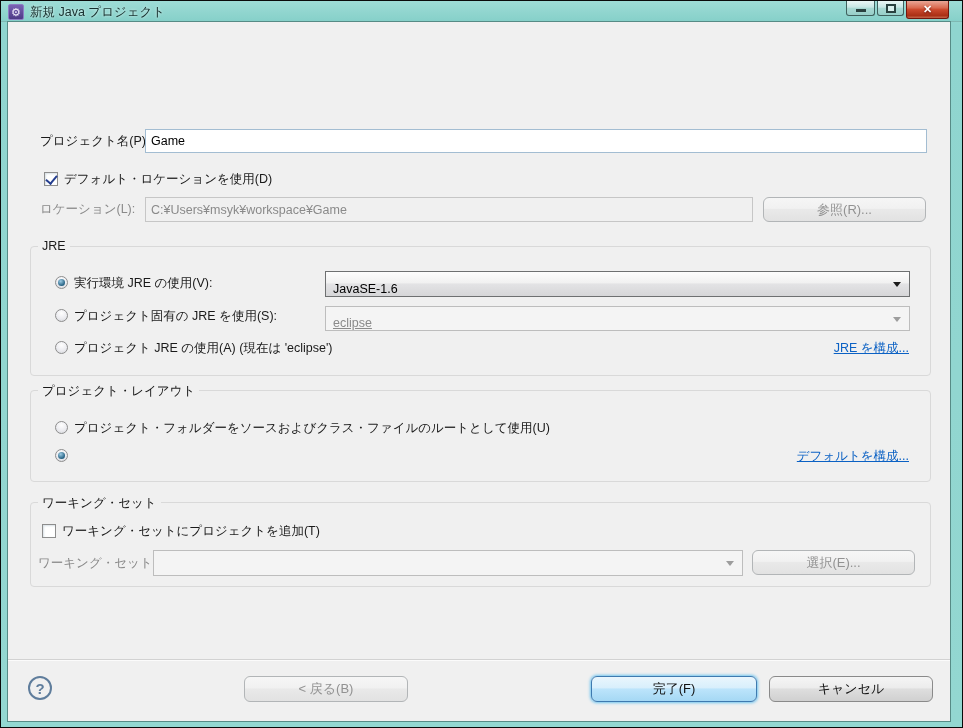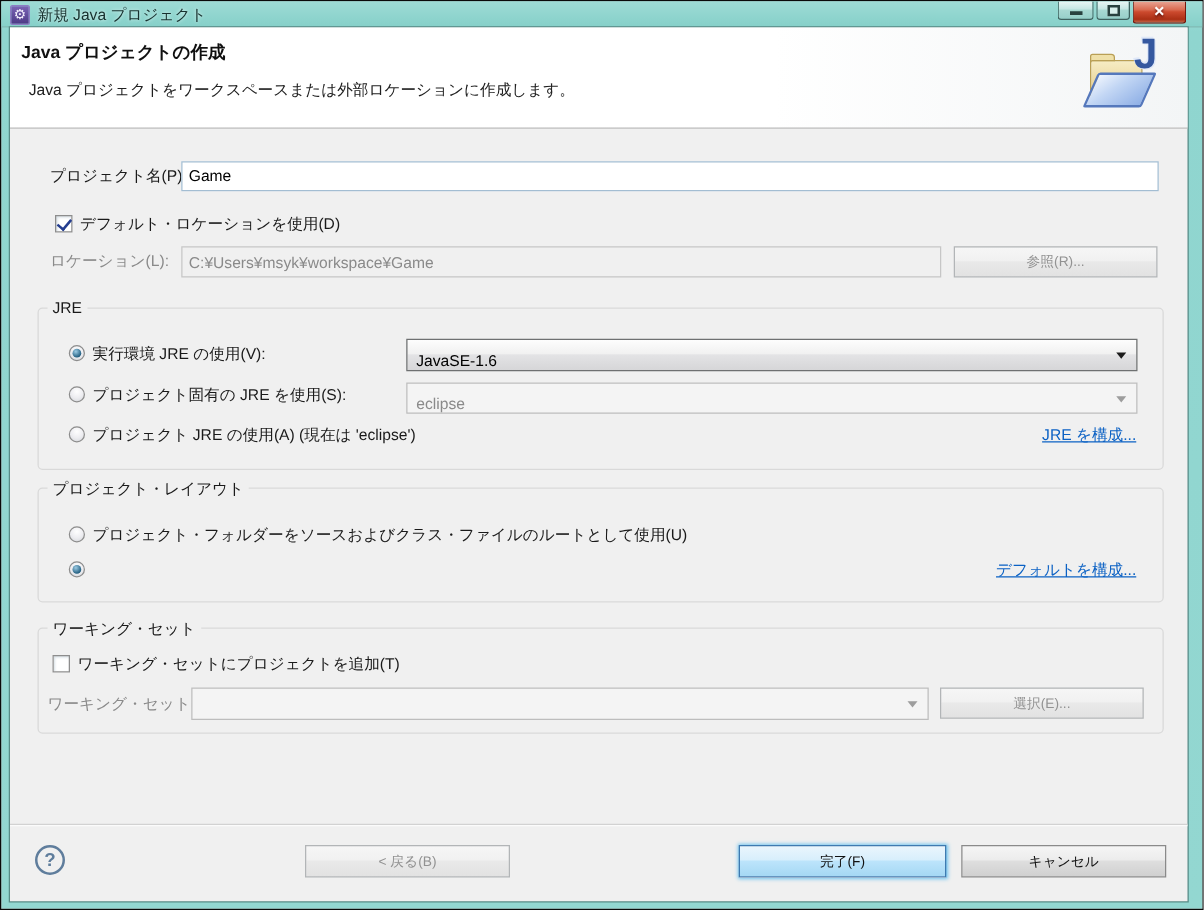--- a/index.html
+++ b/index.html
@@ -74,26 +74,26 @@
   .cb{position:absolute;width:14px;height:14px;border:1px solid #8d8d8d;background:#fff;
     box-shadow:inset 1px 1px 2px #d8e0e5;}
   .cb.checked::after{content:"";position:absolute;left:3px;top:0;width:5px;height:9px;
     border:solid #253e8f;border-width:0 2px 2px 0;transform:rotate(40deg);}
 
   .combo{position:absolute;border:1px solid #6e7071;border-radius:0;
     background:linear-gradient(#fdfdfd,#f1f1f1 45%,#e3e3e5 50%,#d6d6d8);
     font-size:12.5px;color:#000;display:flex;align-items:flex-end;padding:0 7px;}
   .combo .arrow{position:absolute;right:8px;top:50%;margin-top:-2px;width:0;height:0;
     border-left:4px solid transparent;border-right:4px solid transparent;border-top:5px solid #1c1c1c;}
-  .combo.disabled{border-color:#bdbdbd;background:#f4f4f4;color:#8a8a8a;}
+  .combo.disabled{border-color:#bdbdbd;background:#f4f4f4;color:#8a8a8a;text-decoration:underline;}
   .combo.disabled .arrow{border-top-color:#9d9d9d;}
 
-  .btn{position:absolute;border:1px solid #8a8a8a;border-radius:0;
+  .btn{position:absolute;border:1px solid #8a8a8a;border-radius:6px;
     background:linear-gradient(#f5f5f5,#ececec 45%,#dedede 50%,#d0d0d0);
-    font-size:11px;color:#111;display:flex;align-items:center;justify-content:center;cursor:default;}
+    font-size:13px;color:#111;display:flex;align-items:center;justify-content:center;cursor:default;}
   .btn.disabled{color:#929292;border-color:#b2b5b7;
     background:linear-gradient(#f6f6f6,#f1f1f1 45%,#e9e9e9 50%,#e2e2e2);}
   .btn.default{border-color:#3e7ab0;
     background:linear-gradient(#eaf6fd,#d8effc 45%,#bce4fb 50%,#a5d8f4);
     box-shadow:0 0 3px 1px #6fc4ef;}
 
   .link{position:absolute;font-size:12.5px;color:#0b61c4;text-decoration:underline;white-space:nowrap;cursor:pointer;}
 
   .footer-sep{position:absolute;left:0;top:637px;width:100%;height:2px;
     border-top:1px solid #d2d2d2;border-bottom:1px solid #fbfbfb;}
@@ -117,30 +117,20 @@
     <div class="win-btn max">
         <span class="glyph-max"></span>
       </div>
     <div class="win-btn close">
         <span>✕</span>
       </div>
   </div>
 
   <div class="dialog">
 
-    <div class="header">
-      <div class="header-title">Java プロジェクトの作成</div>
-      <div class="header-subtitle">Java プロジェクトをワークスペースまたは外部ロケーションに作成します。</div>
-      <div class="wizard-icon">
-        <div class="folder-tab"></div>
-        <div class="folder-back"></div>
-        <div class="folder-front"></div>
-        <div class="java-letter">J</div>
-      </div>
-    </div>
 
     <div class="lbl" style="left:32px;top:107px;height:24px;line-height:24px;">プロジェクト名(P):</div>
     <input class="tfield" style="left: 137px; top: 107px; width: 782px; height: 24px;" value="Game">
 
     <div class="cb checked" style="left:36px;top:150px;"></div>
     <div class="lbl" style="left:56px;top:148px;height:18px;line-height:18px;">デフォルト・ロケーションを使用(D)</div>
 
     <div class="lbl disabled" style="left:32px;top:175px;height:25px;line-height:25px;">ロケーション(L):</div>
     <input class="tfield disabled" style="left: 137px; top: 175px; width: 608px; height: 25px;" disabled="" value="C:¥Users¥msyk¥workspace¥Game">
     <div class="btn disabled" style="left:755px;top:175px;width:163px;height:25px;">参照(R)...</div>

